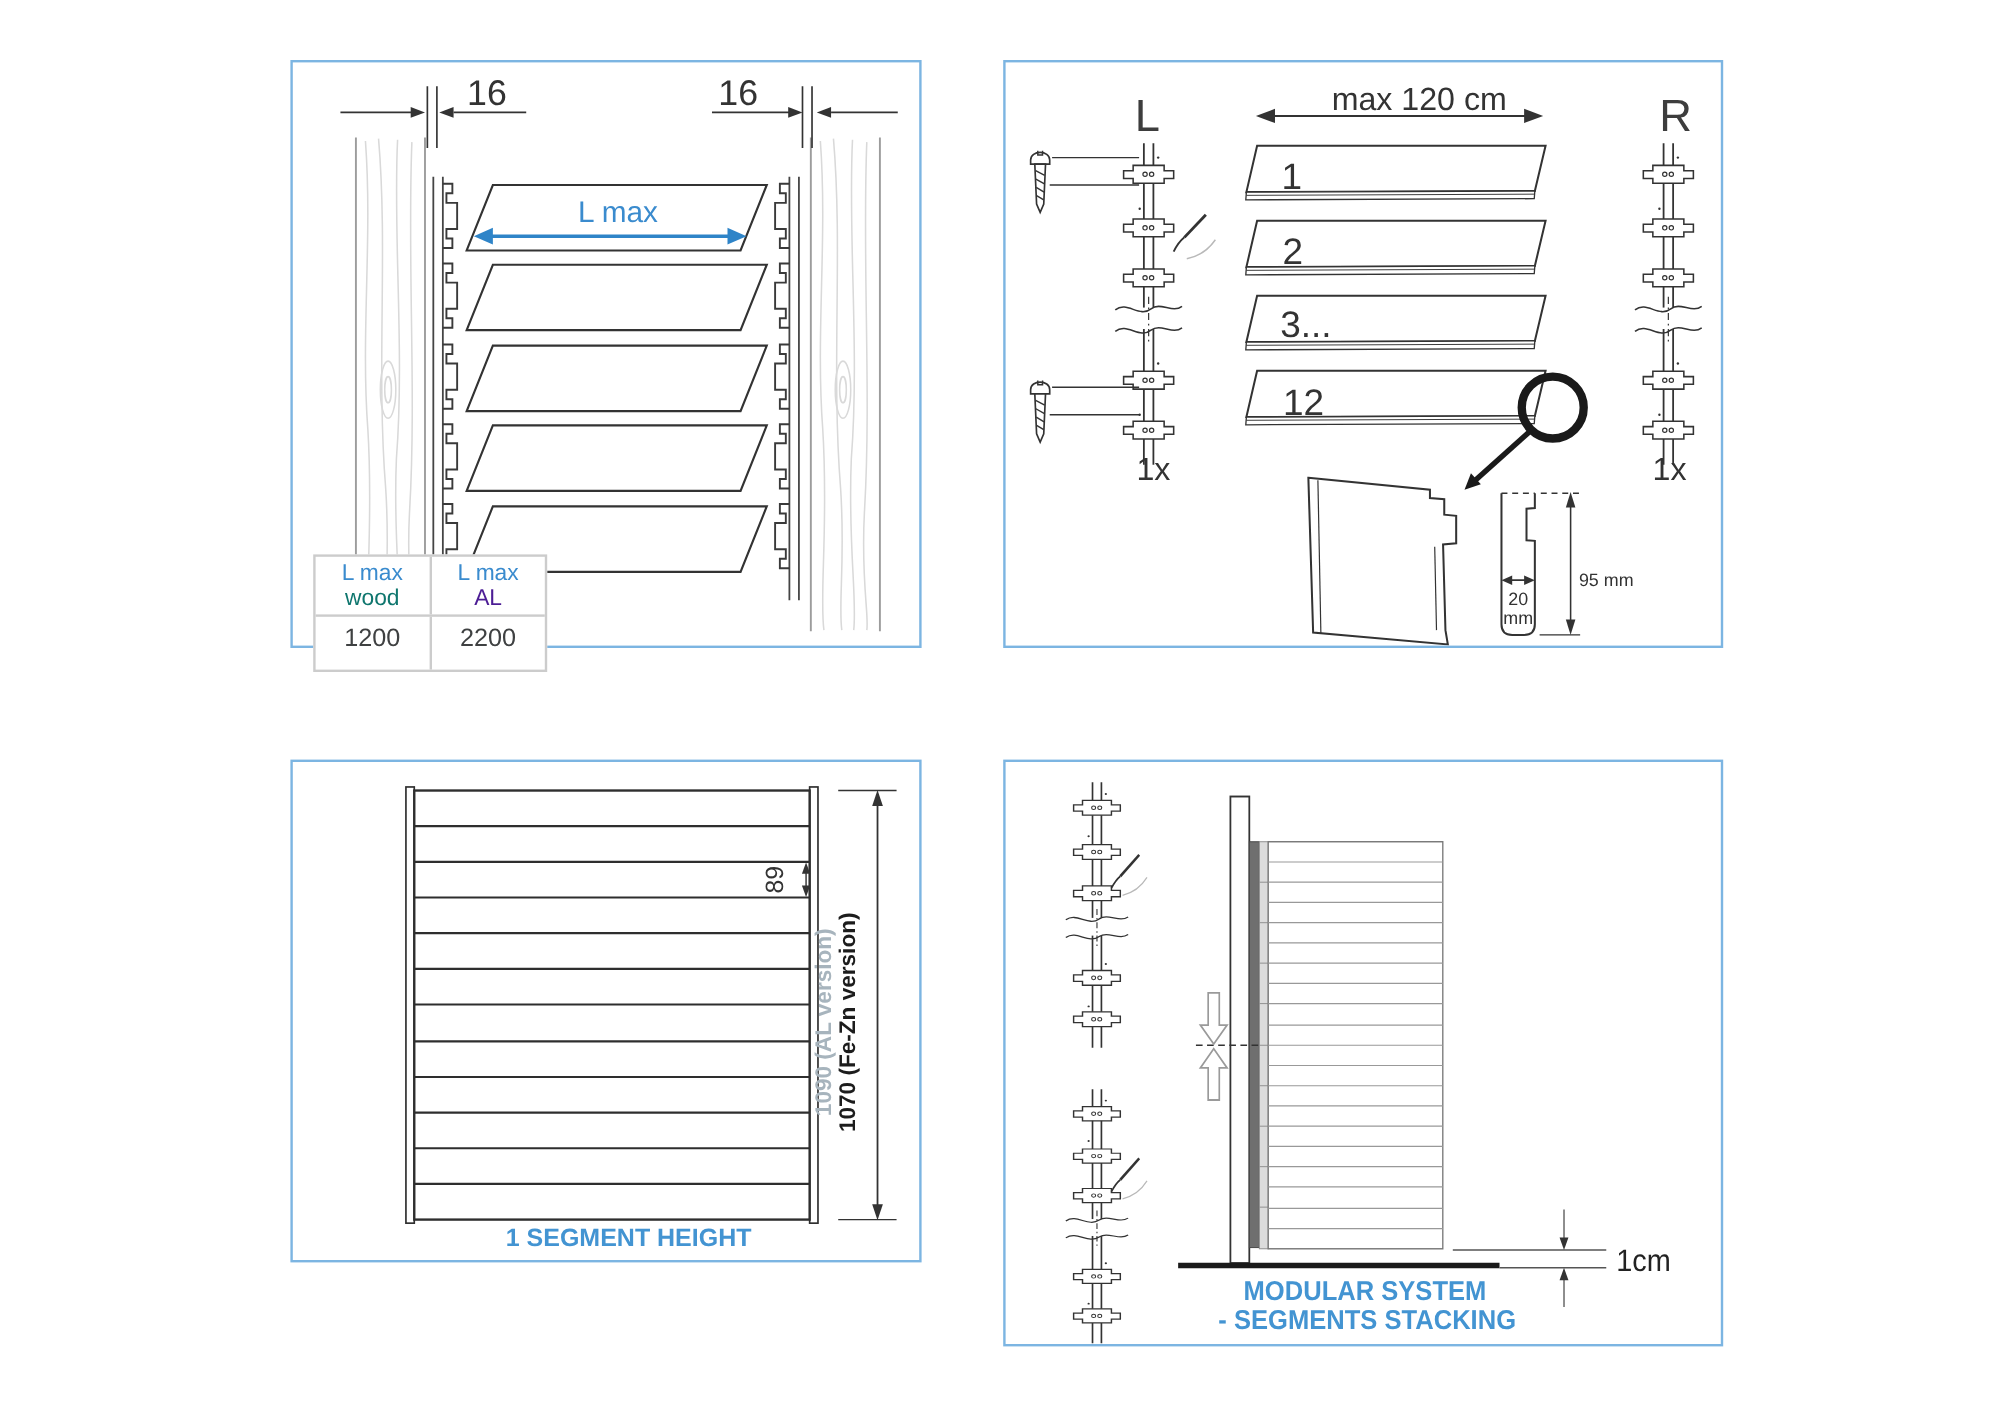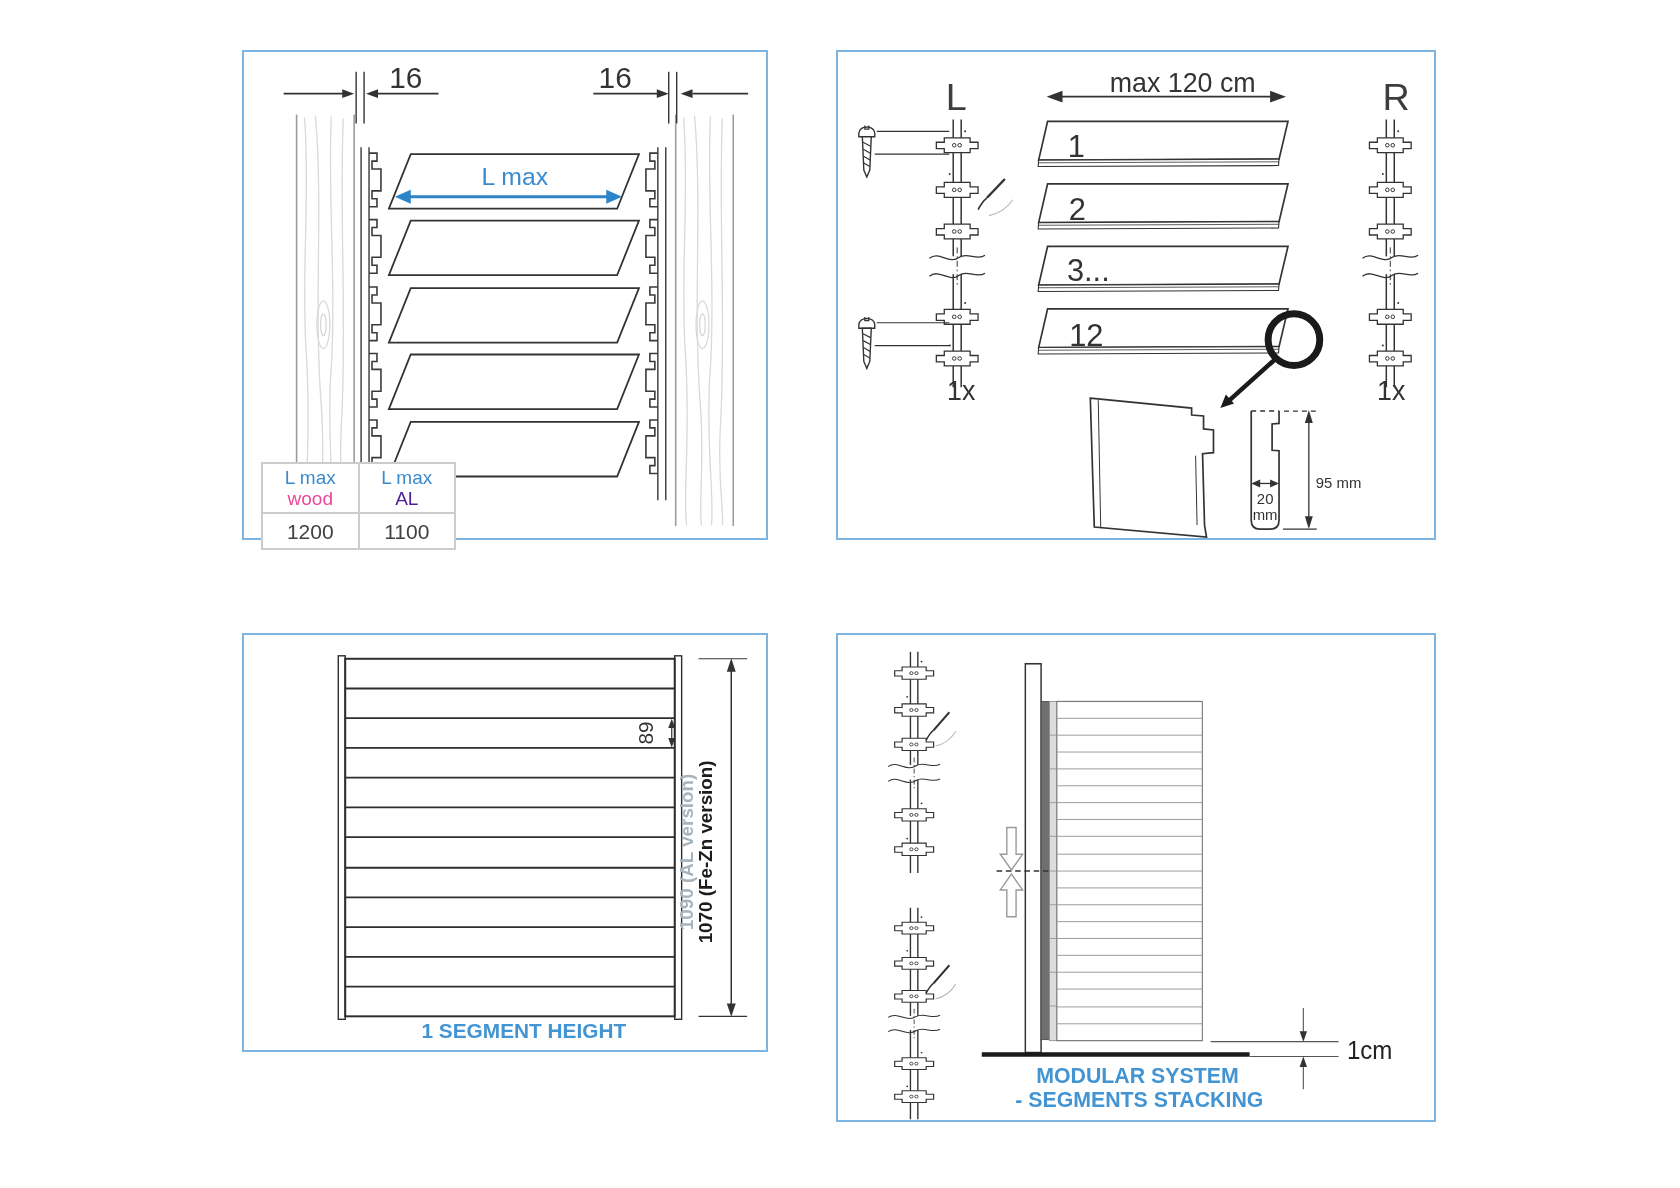--- a/index.html
+++ b/index.html
@@ -12,23 +12,23 @@
   #panel-br{left:836px;top:633px;width:600px;height:489px;padding-left:40px;}
   .panel svg{display:block;width:100%;height:100%;}
   svg text{font-family:"Liberation Sans",sans-serif;}
   
   .spec-table{position:absolute;left:17px;top:410px;width:191px;background:#fff;
               border:2px solid #cccccc;font-size:19px;line-height:1;z-index:3;}
   .st-row{display:flex;}
   .st-cell{width:50%;text-align:center;display:flex;flex-direction:column;gap:2px;padding:4px 0 4px;}
   .st-cell + .st-cell{border-left:2px solid #cccccc;}
   .st-vals{border-top:2px solid #cccccc;}
-  .st-val{display:block;padding:7px 0 6px;font-size:21px;color:#3f4142;}
+  .st-val{display:block;padding:7px 0 16px;font-size:21px;color:#3f4142;}
   .st-blue{color:#3a8bce;}
-  .st-brown{color:#ec4899;}
+  .st-brown{color:#0f766e;}
   .st-gray{color:#4c1d95;}
 </style>
 </head>
 <body>
 
 <svg width="0" height="0" style="position:absolute" aria-hidden="true">
   <defs>
     <g id="g-bracket" stroke="#333" fill="#fff">
       <path d="M1,-2 L9,-2 L9,-6.5 L35,-6.5 L35,-2 L43,-2 L43,4.5 L35,4.5 L35,8.5 L9,8.5 L9,4.5 L1,4.5 Z" stroke-width="1.3"></path>
       <circle cx="19" cy="1" r="1.8" fill="none"></circle>
@@ -155,21 +155,21 @@
           <span class="st-blue">L max</span>
           <span class="st-brown">wood</span>
         </div>
         <div class="st-cell">
           <span class="st-blue">L max</span>
           <span class="st-gray">AL</span>
         </div>
       </div>
       <div class="st-row st-vals">
         <div class="st-cell st-val">1200</div>
-        <div class="st-cell st-val">1100</div>
+        <div class="st-cell st-val">2200</div>
       </div>
     </div>
   </div>
 
   <div class="panel" id="panel-tr">
     <svg viewBox="0 0 600 490" preserveAspectRatio="none">
       <text x="119" y="58" font-size="38" fill="#3d3d3d" text-anchor="middle">L</text>
       <text x="562" y="58" font-size="38" fill="#3d3d3d" text-anchor="middle">R</text>
       <text x="347" y="40" font-size="27" fill="#333" text-anchor="middle">max 120 cm</text>
       <g>

